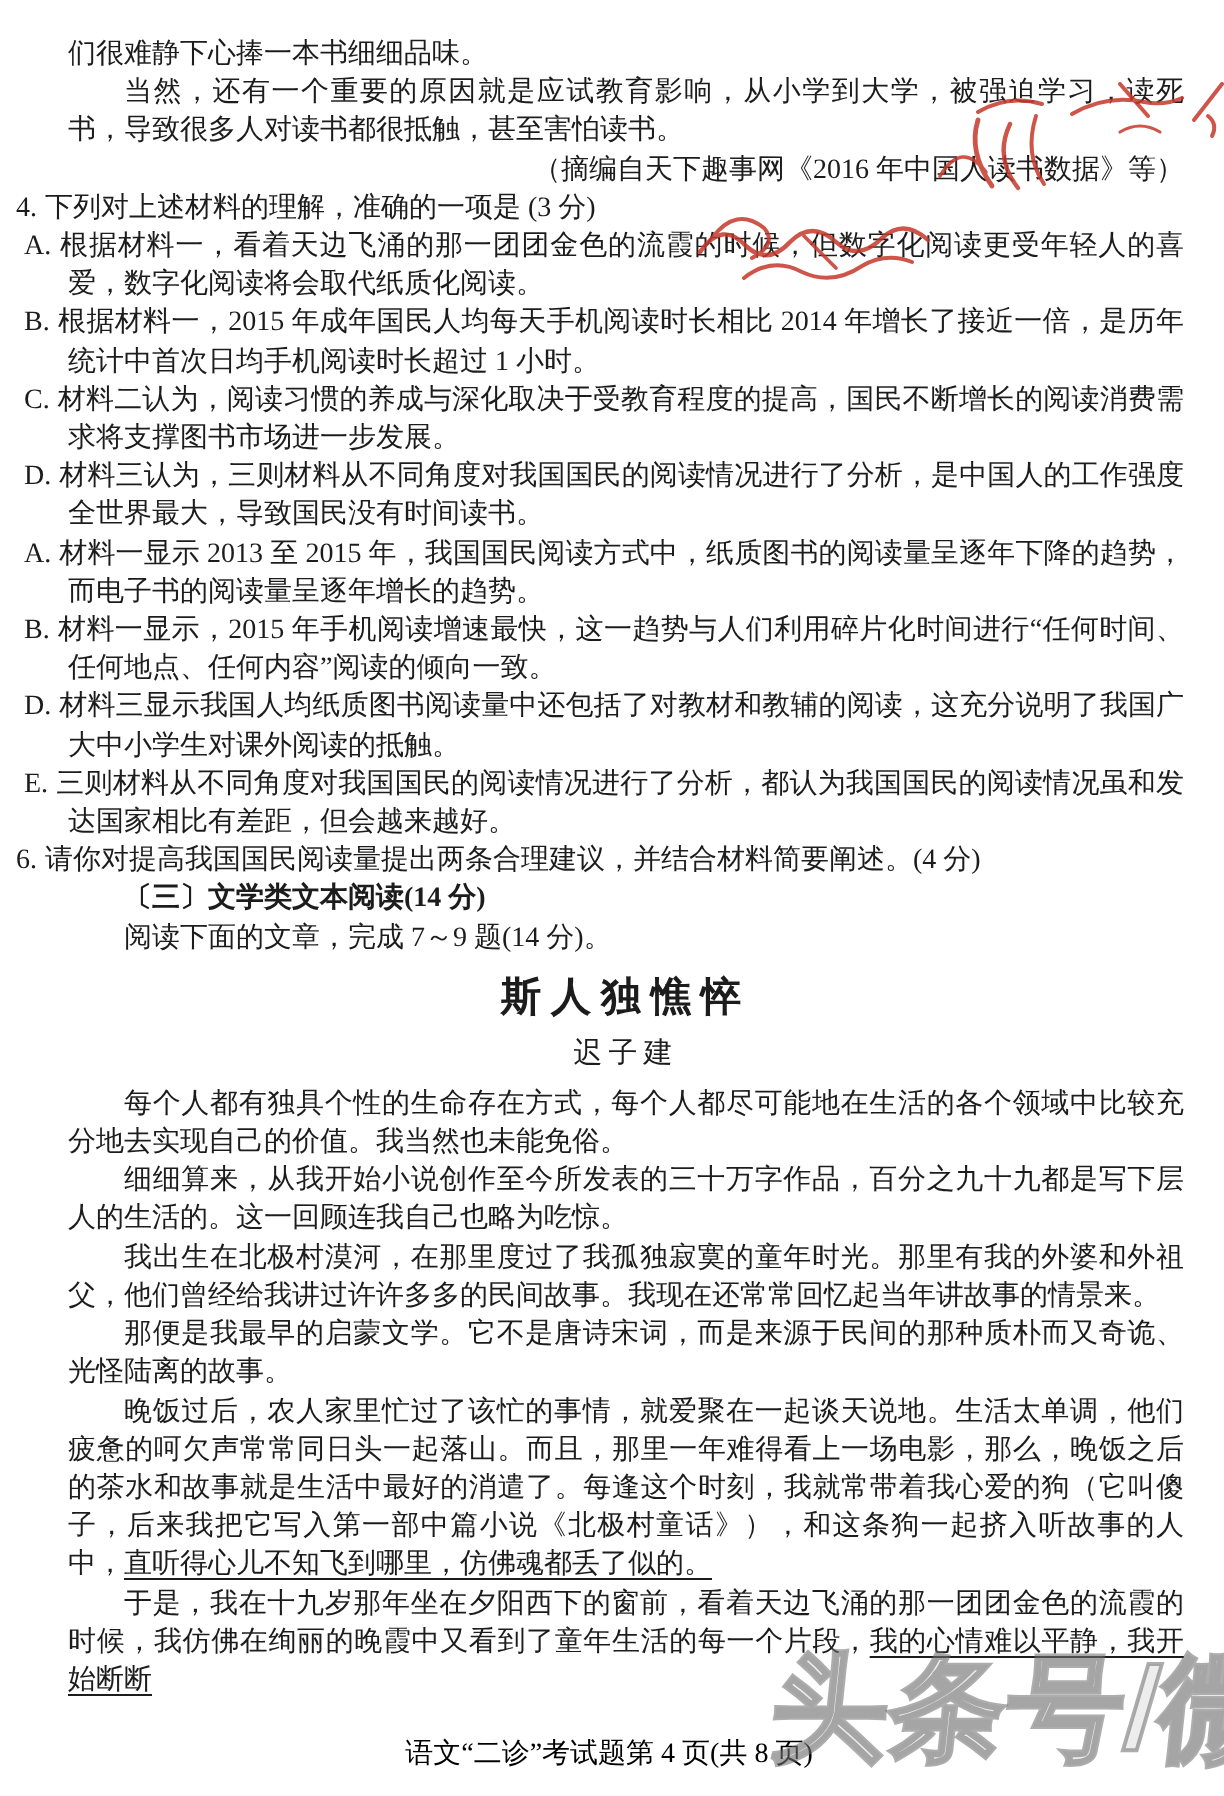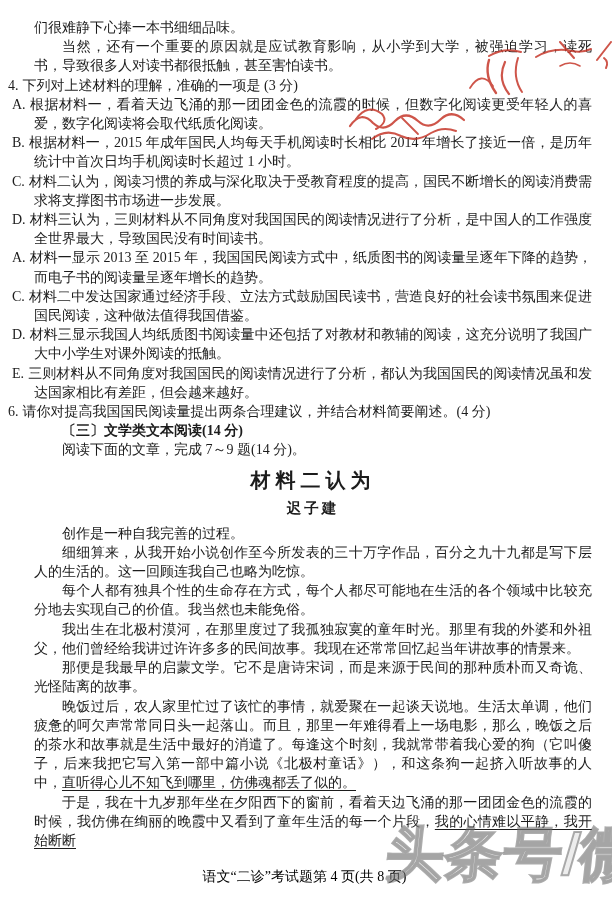--- a/index.html
+++ b/index.html
@@ -27,21 +27,21 @@
   .opt{padding-left:22px;text-indent:-22px;}
   .optlabel{margin-right:4px;}
   .sub{margin-left:28px !important;}
   .bold{font-weight:bold;}
   .essay-title{
     text-align:center;font-weight:bold;font-size:20px;
     letter-spacing:5px;line-height:26px;margin:7px 0 4px 0 !important;
   }
   .essay-author{
     text-align:center;font-size:14.5px;letter-spacing:3px;
-    line-height:22px;margin-bottom:5px !important;font-weight:bold;
+    line-height:22px;margin-bottom:5px !important;
   }
   .u{text-decoration:underline;text-underline-offset:3px;}
   .footer{
     position:absolute;left:0;right:3px;bottom:12px;
     text-align:center;font-size:14px;color:#000000;font-family:Liberation Serif, serif;
   }
   .watermark{
     position:absolute;left:386px;top:816px;z-index:6;
     font-family:"Liberation Sans","DejaVu Sans",sans-serif;
     font-size:58px;font-weight:bold;letter-spacing:1px;
@@ -79,43 +79,43 @@
       <path d="M402,118 L418,134" stroke-width="1.8"></path>
     </g>
   </svg>
 
   <div class="watermark">头条号/微观</div>
 
   <div class="content">
 
     <p>们很难静下心捧一本书细细品味。</p>
     <p class="ind">当然，还有一个重要的原因就是应试教育影响，从小学到大学，被强迫学习，读死书，导致很多人对读书都很抵触，甚至害怕读书。</p>
+    <p class="cite">（摘编自天下趣事网《2016 年中国人读书数据》等）</p>
 
     <p class="qstem"><span class="qnum">4.</span><span>下列对上述材料的理解，准确的一项是 (3 分)</span></p>
     <p class="opt"><span class="optlabel">A.</span><span>根据材料一，看着天边飞涌的那一团团金色的流霞的时候，但数字化阅读更受年轻人的喜爱，数字化阅读将会取代纸质化阅读。</span></p>
     <p class="opt"><span class="optlabel">B.</span><span>根据材料一，2015 年成年国民人均每天手机阅读时长相比 2014 年增长了接近一倍，是历年统计中首次日均手机阅读时长超过 1 小时。</span></p>
     <p class="opt"><span class="optlabel">C.</span><span>材料二认为，阅读习惯的养成与深化取决于受教育程度的提高，国民不断增长的阅读消费需求将支撑图书市场进一步发展。</span></p>
     <p class="opt"><span class="optlabel">D.</span><span>材料三认为，三则材料从不同角度对我国国民的阅读情况进行了分析，是中国人的工作强度全世界最大，导致国民没有时间读书。</span></p>
 
     <p class="opt"><span class="optlabel">A.</span><span>材料一显示 2013 至 2015 年，我国国民阅读方式中，纸质图书的阅读量呈逐年下降的趋势，而电子书的阅读量呈逐年增长的趋势。</span></p>
-    <p class="opt"><span class="optlabel">C.</span><span>材料二中发达国家通过经济手段、立法方式鼓励国民读书，营造良好的社会读书氛围来促进国民阅读，这种做法值得我国借鉴。</span></p>
+    <p class="opt"><span class="optlabel">B.</span><span>材料一显示，2015 年手机阅读增速最快，这一趋势与人们利用碎片化时间进行“任何时间、任何地点、任何内容”阅读的倾向一致。</span></p>
     <p class="opt"><span class="optlabel">D.</span><span>材料三显示我国人均纸质图书阅读量中还包括了对教材和教辅的阅读，这充分说明了我国广大中小学生对课外阅读的抵触。</span></p>
     <p class="opt"><span class="optlabel">E.</span><span>三则材料从不同角度对我国国民的阅读情况进行了分析，都认为我国国民的阅读情况虽和发达国家相比有差距，但会越来越好。</span></p>
 
     <p class="qstem"><span class="qnum">6.</span><span>请你对提高我国国民阅读量提出两条合理建议，并结合材料简要阐述。(4 分)</span></p>
 
     <p class="sub bold">〔三〕文学类文本阅读(14 分)</p>
     <p class="sub">阅读下面的文章，完成 7～9 题(14 分)。</p>
 
-    <p class="essay-title">材料二认为</p>
+    <p class="essay-title">斯人独憔悴</p>
     <p class="essay-author">迟子建</p>
 
-    <p class="ind">创作是一种自我完善的过程。</p>
+    <p class="ind">每个人都有独具个性的生命存在方式，每个人都尽可能地在生活的各个领域中比较充分地去实现自己的价值。我当然也未能免俗。</p>
     <p class="ind">细细算来，从我开始小说创作至今所发表的三十万字作品，百分之九十九都是写下层人的生活的。这一回顾连我自己也略为吃惊。</p>
-    <p class="ind">每个人都有独具个性的生命存在方式，每个人都尽可能地在生活的各个领域中比较充分地去实现自己的价值。我当然也未能免俗。</p>
     <p class="ind">我出生在北极村漠河，在那里度过了我孤独寂寞的童年时光。那里有我的外婆和外祖父，他们曾经给我讲过许许多多的民间故事。我现在还常常回忆起当年讲故事的情景来。</p>
     <p class="ind">那便是我最早的启蒙文学。它不是唐诗宋词，而是来源于民间的那种质朴而又奇诡、光怪陆离的故事。</p>
     <p class="ind"><span>晚饭过后，农人家里忙过了该忙的事情，就爱聚在一起谈天说地。生活太单调，他们疲惫的呵欠声常常同日头一起落山。而且，那里一年难得看上一场电影，那么，晚饭之后的茶水和故事就是生活中最好的消遣了。每逢这个时刻，我就常带着我心爱的狗（它叫傻子，后来我把它写入第一部中篇小说《北极村童话》），和这条狗一起挤入听故事的人中，</span><span class="u">直听得心儿不知飞到哪里，仿佛魂都丢了似的。</span></p>
     <p class="ind"><span>于是，我在十九岁那年坐在夕阳西下的窗前，看着天边飞涌的那一团团金色的流霞的时候，我仿佛在绚丽的晚霞中又看到了童年生活的每一个片段，</span><span class="u">我的心情难以平静，我开始断断</span></p>
 
   </div>
 
   <div class="footer">语文“二诊”考试题第 4 页(共 8 页)</div>
 
 </div>

